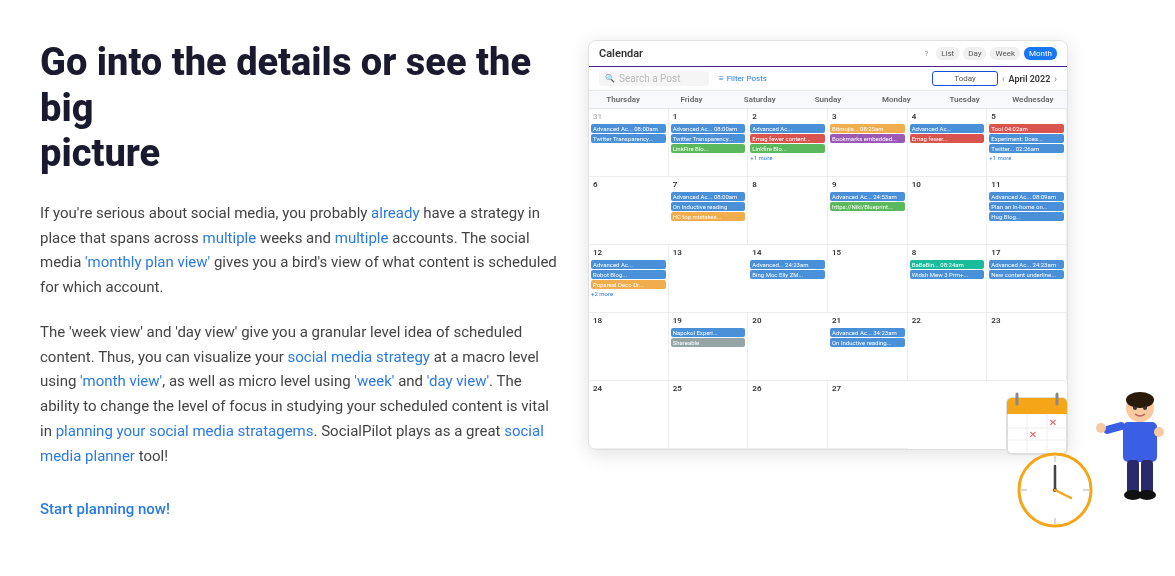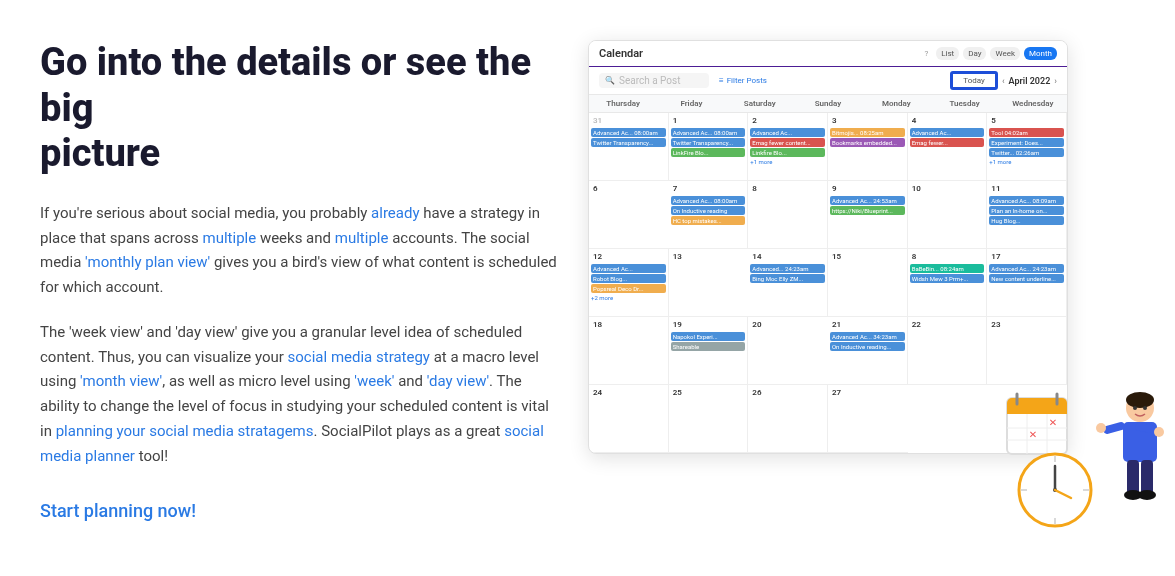--- a/index.html
+++ b/index.html
@@ -32,21 +32,21 @@
       font-size: 15px;
       line-height: 1.65;
       color: #444;
       margin-bottom: 20px;
     }
     .body-text .highlight {
       color: #2a7ae4;
     }
     .cta-link {
       color: #2a7ae4;
-      font-size: 18px;
+      font-size: 15px;
       font-weight: 500;
       text-decoration: none;
       cursor: pointer;
       display: inline-block;
       margin-top: 12px;
     }
     .right-content {
       flex: 1;
       position: relative;
       min-height: 460px;
@@ -116,23 +116,23 @@
       align-items: center;
       gap: 3px;
     }
     .cal-nav {
       display: flex;
       align-items: center;
       gap: 4px;
     }
     .cal-today-btn {
       font-size: 8px;
-      padding: 2px 10px;
+      padding: 2px 21px;
       background: #fff;
-      border: 3px solid #1d4ed8;
+      border: 1px solid #1d4ed8;
       border-radius: 3px;
       color: #555;
     }
     .cal-month {
       font-size: 9px;
       font-weight: 600;
       color: #333;
     }
     .cal-arrow {
       font-size: 9px;

